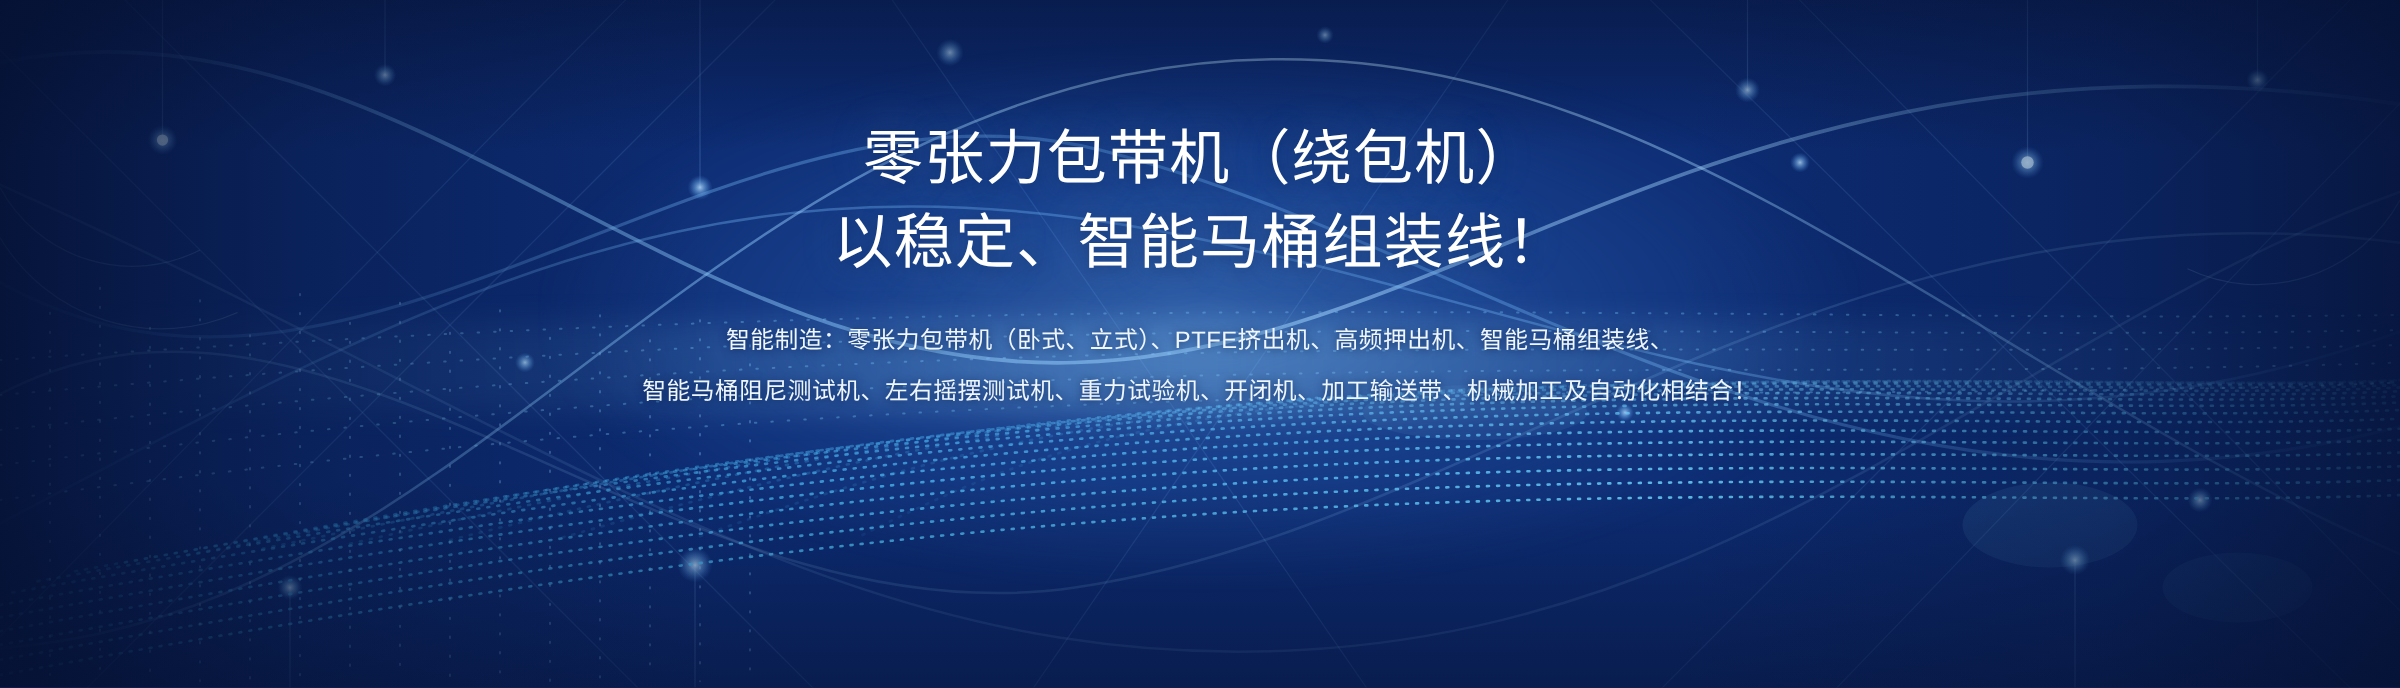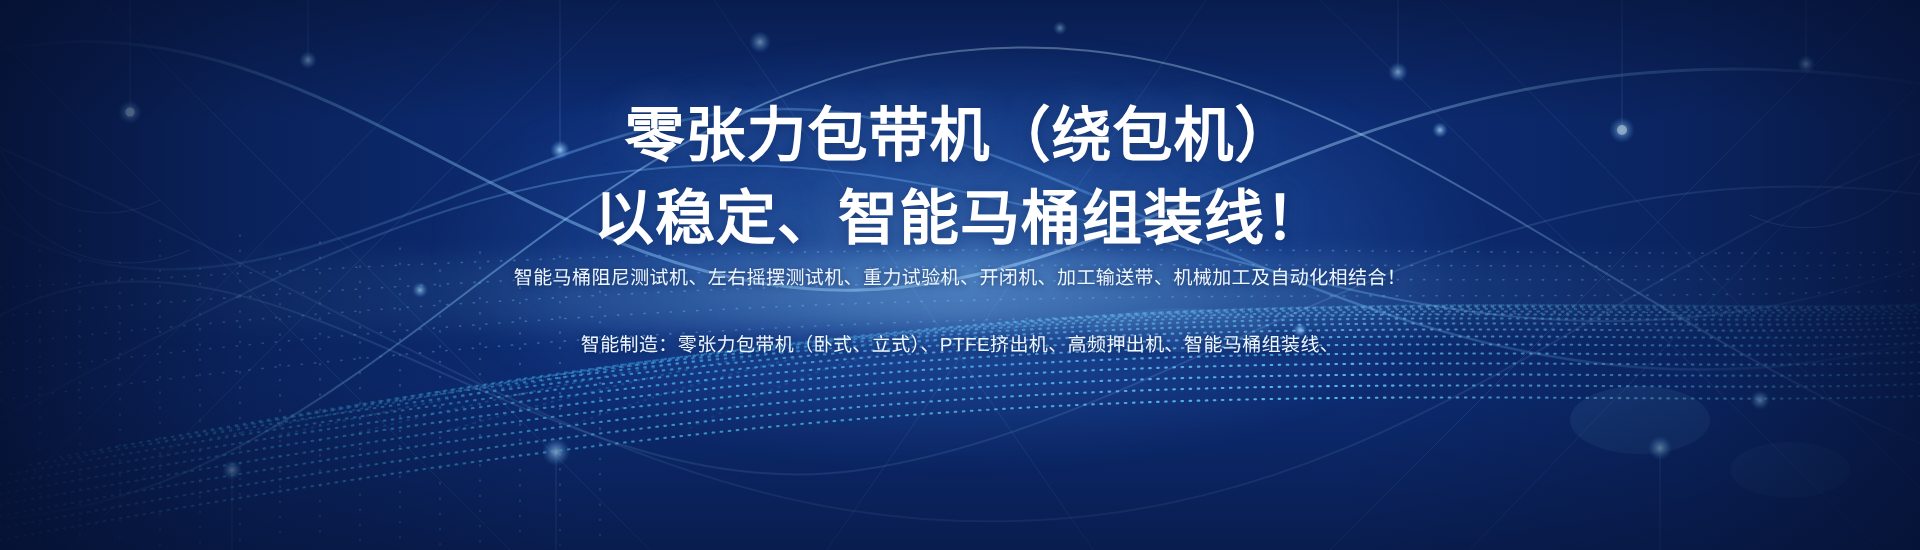--- a/index.html
+++ b/index.html
@@ -39,22 +39,22 @@
     filter:blur(12px);
   }
   
   #content{
     position:absolute;left:0;right:0;top:0;bottom:0;
     display:flex;flex-direction:column;align-items:center;
     padding-top:96px;
   }
   .headline{
     color:#ffffff;
-    font-weight:bold;
-    font-size:60px;
+    font-weight:normal;
+    font-size:48px;
     line-height:1.32;
     letter-spacing:1px;
     text-align:right;
     text-shadow:0 2px 14px rgba(5,30,80,0.55), 0 0 34px rgba(120,190,255,0.30);
     white-space:nowrap;
   }
   .headline.l2{margin-top:4px;}
   .subtitle{
     margin-top:26px;
     color:#eef6ff;
@@ -232,16 +232,16 @@
     </g>
   </svg>
 
   <div class="centerglow"></div>
   <div class="band"></div>
   <div class="vignette"></div>
 
   <div id="content">
     <div class="headline l1">零张力包带机（绕包机）</div>
     <div class="headline l2">以稳定、智能马桶组装线！</div>
+    <div class="subtitle">智能制造：零张力包带机（卧式、立式）、PTFE挤出机、高频押出机、智能马桶组装线、</div>
     <div class="subtitle" style="margin-top:0">智能马桶阻尼测试机、左右摇摆测试机、重力试验机、开闭机、加工输送带、机械加工及自动化相结合！</div>
-    <div class="subtitle">智能制造：零张力包带机（卧式、立式）、PTFE挤出机、高频押出机、智能马桶组装线、</div>
   </div>
 </div>
 
 </body></html>

